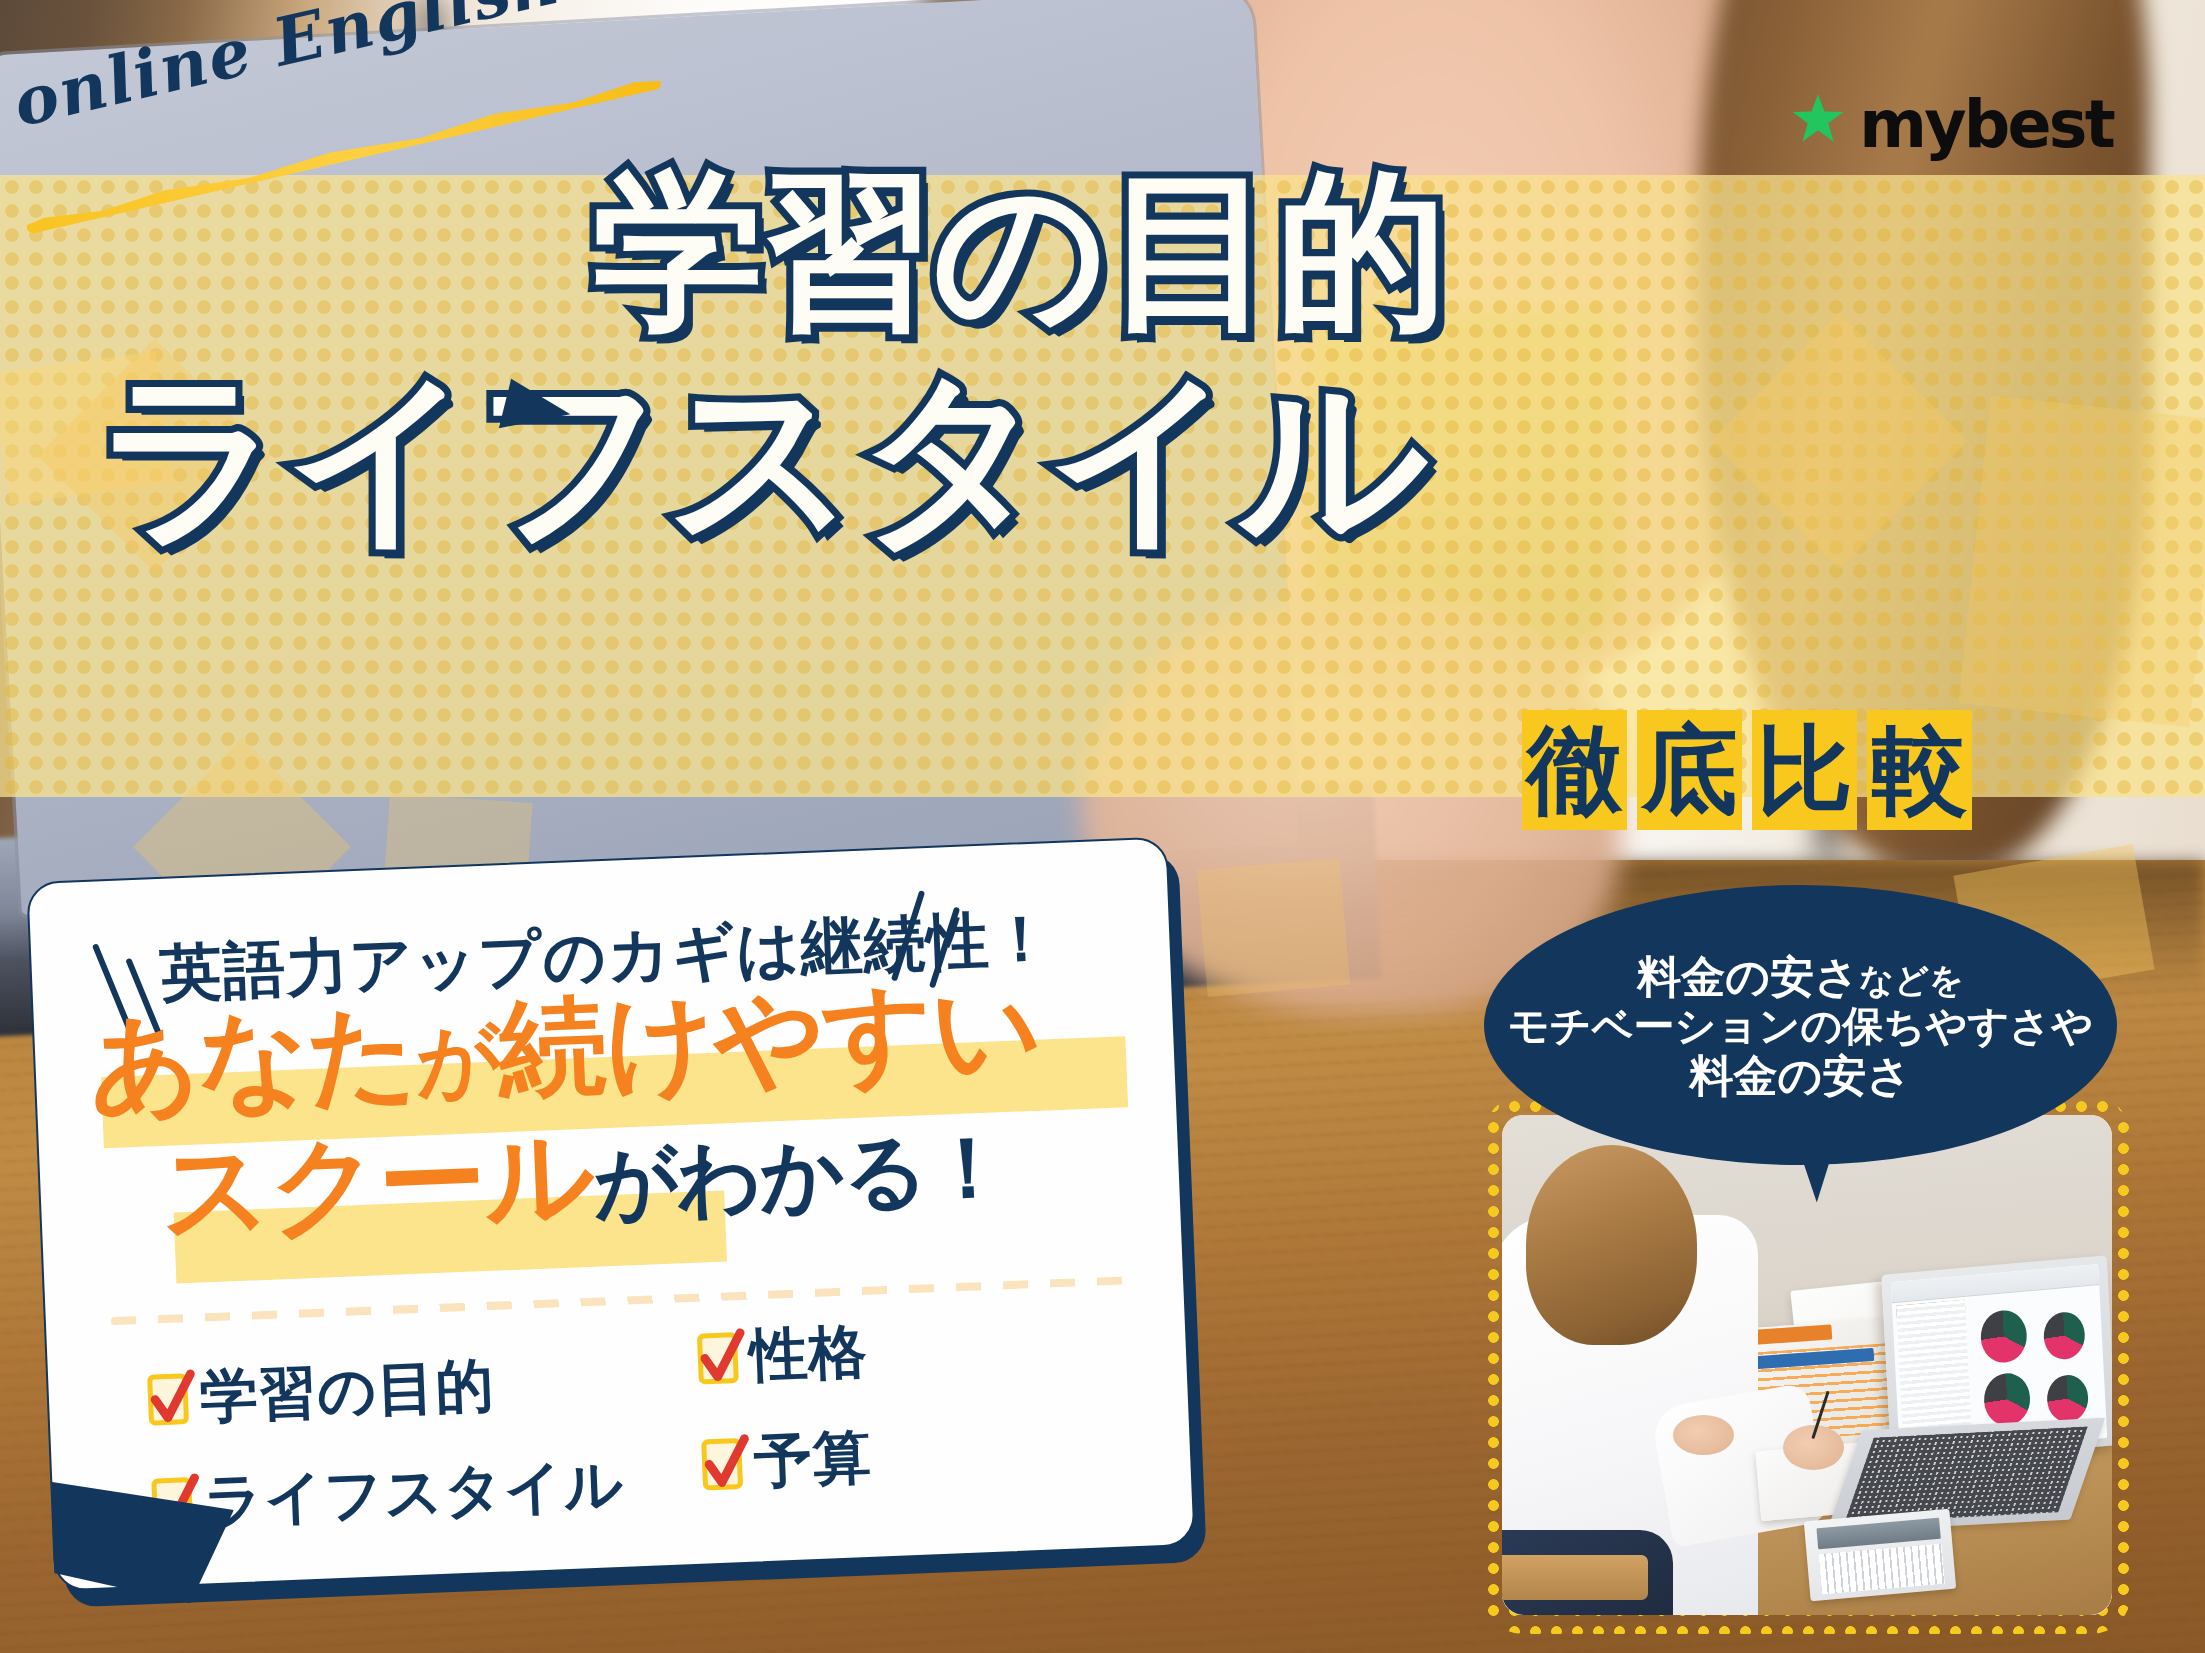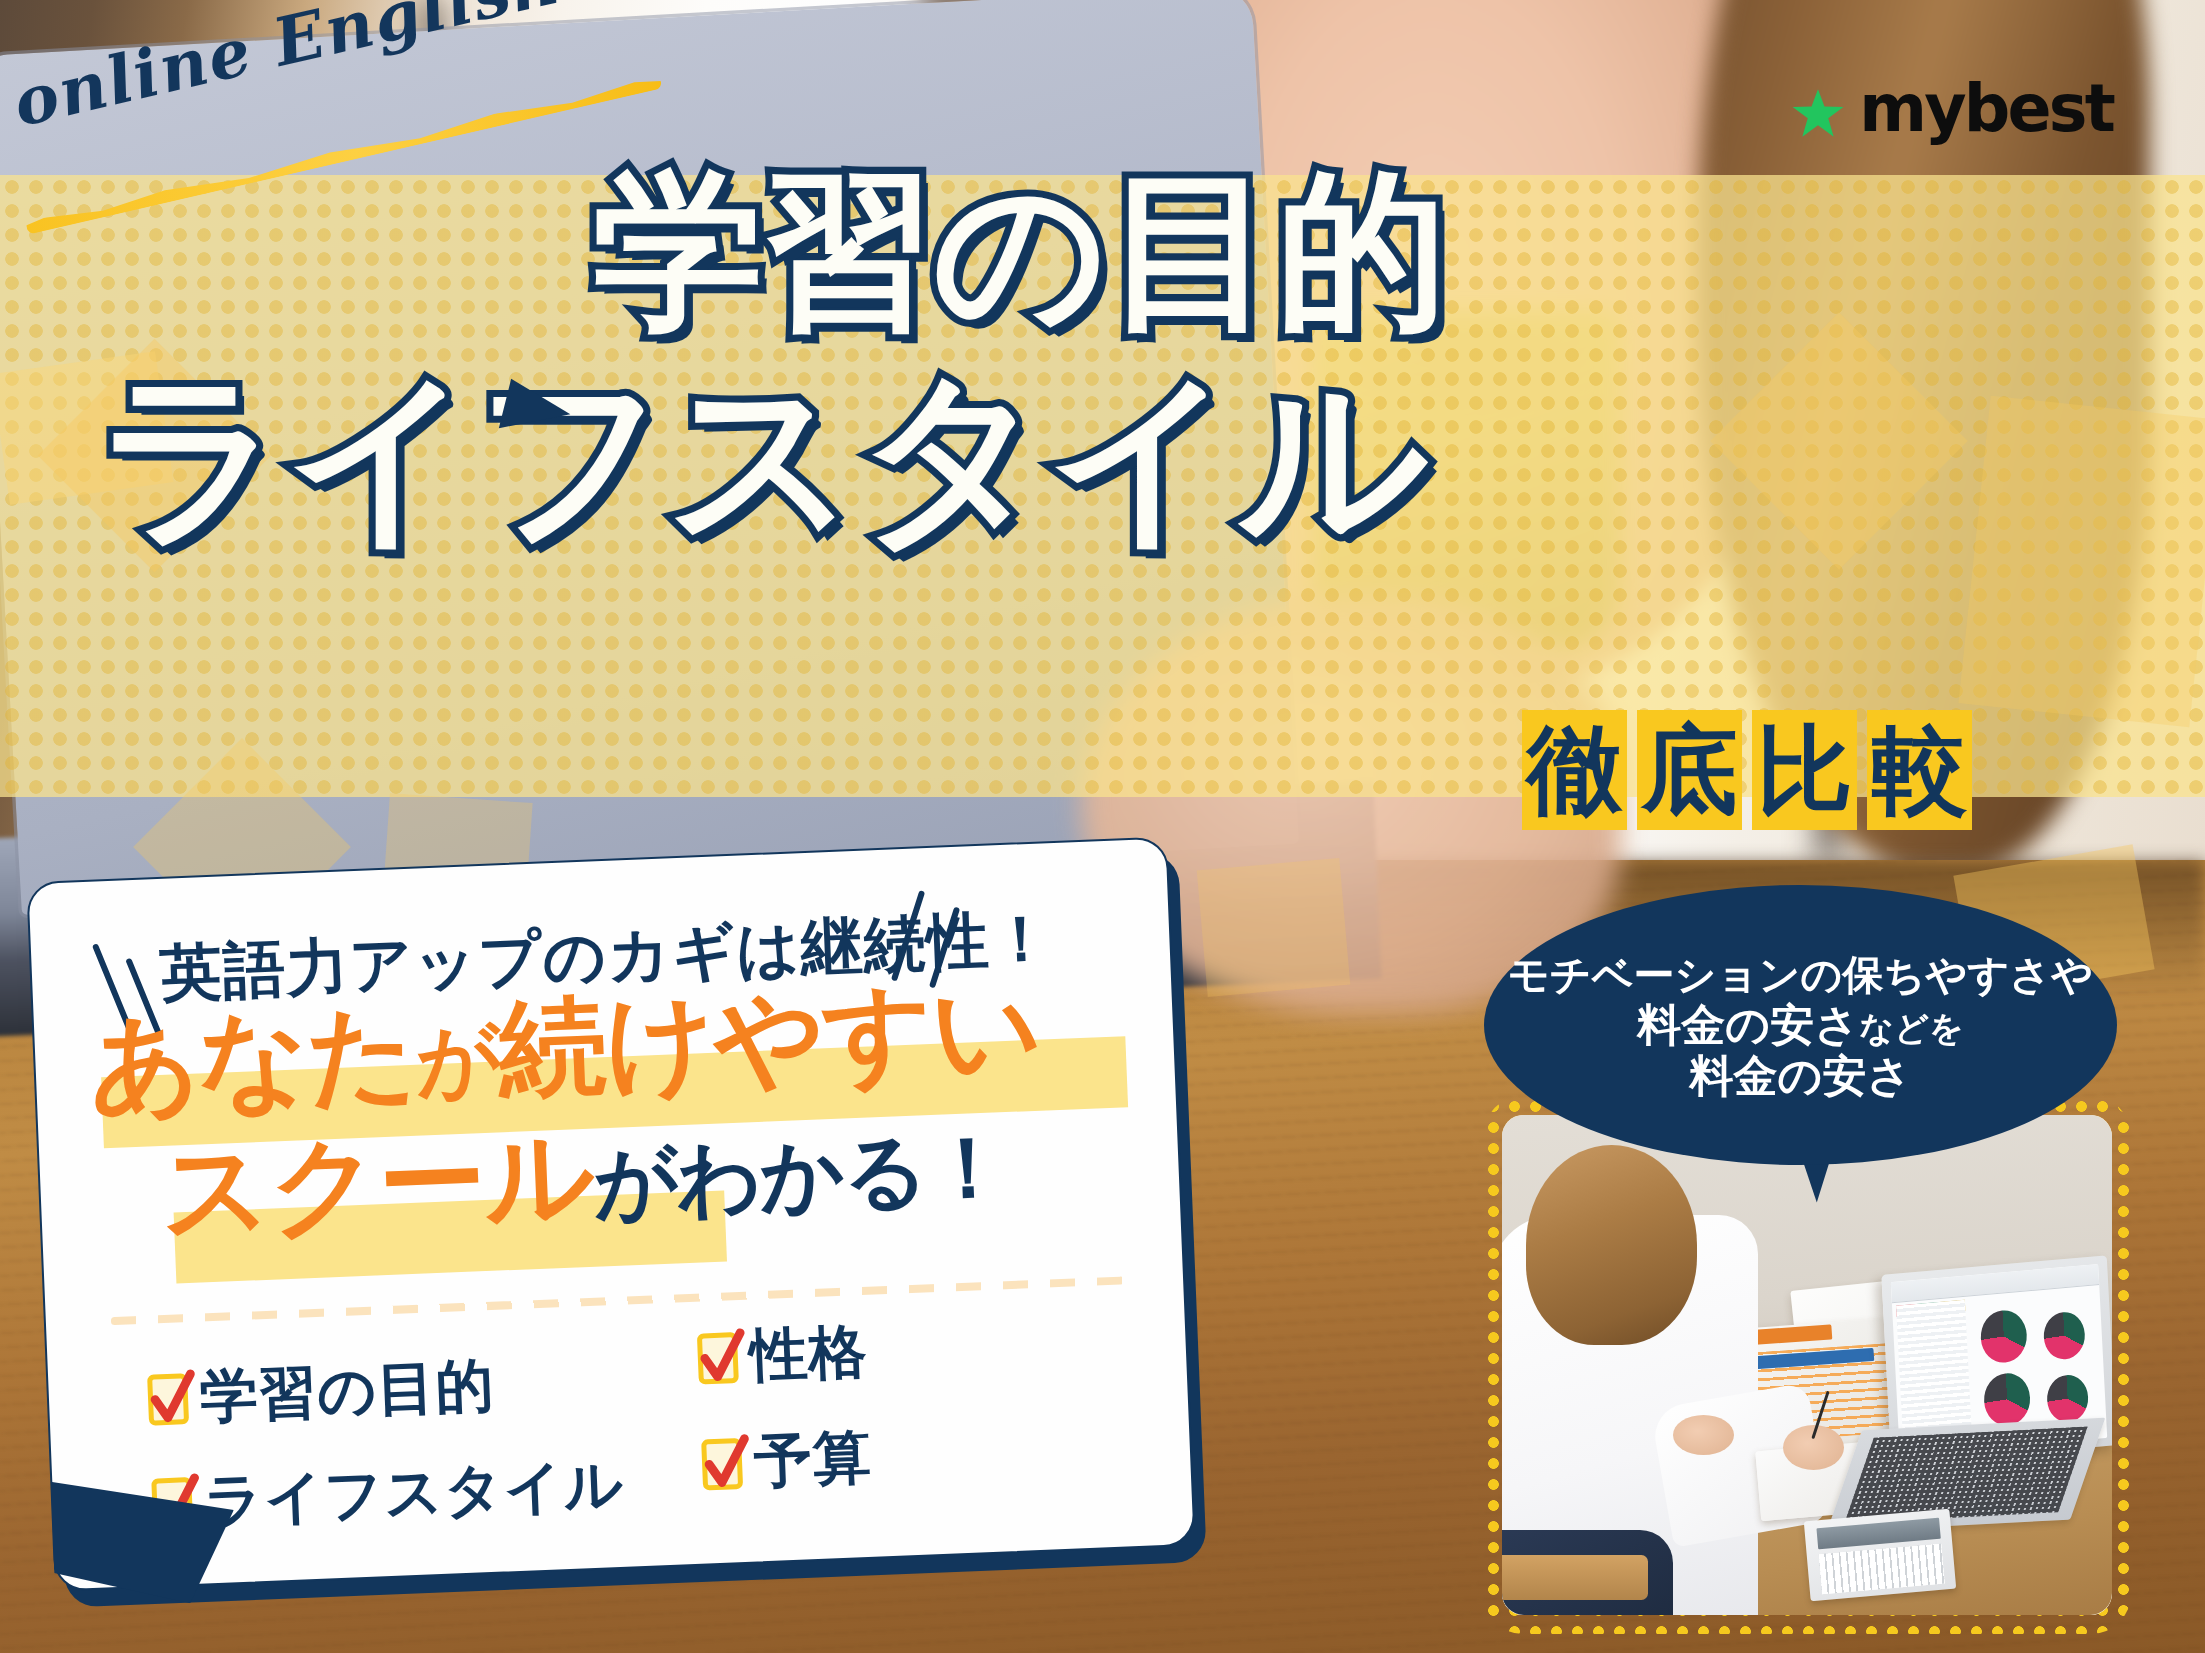--- a/index.html
+++ b/index.html
@@ -106,21 +106,21 @@
   .shp.d1 { left:72px; top:198px; width:165px; height:165px; transform:rotate(45deg); }
   .shp.d2 { left:165px; top:595px; width:154px; height:154px; transform:rotate(45deg); background:rgba(247,201,96,.34); }
   .shp.s1 { left:0px;  top:187px; width:165px; height:132px; transform:rotate(-8deg); background:rgba(250,215,120,.45); }
   .shp.d3 { left:1748px; top:175px; width:182px; height:182px; transform:rotate(45deg); background:rgba(247,201,96,.36); }
   .shp.s2 { left:1974px; top:232px; width:232px; height:309px; transform:rotate(6deg); background:rgba(247,201,96,.32); }
   .shp.s3 { left:1963px; top:684px; width:182px; height:127px; transform:rotate(-10deg); background:rgba(247,201,96,.40); }
   .shp.s4 { left:386px; top:623px; width:143px; height:110px; transform:rotate(4deg); background:rgba(247,201,96,.30); }
   .shp.s5 { left:1202px; top:689px; width:143px; height:127px; transform:rotate(-5deg); background:rgba(247,201,96,.26); }
 
   
-  .logo { position:absolute; left:1791px; top:76px; display:flex; align-items:flex-end; gap:14.3px; }
+  .logo { position:absolute; left:1791px; top:92px; display:flex; align-items:flex-start; gap:14.3px; }
   .logo .star { width:54px; height:54px; color:#22c55e; display:block; }
   .logo .word {
     font-family:"DejaVu Sans", sans-serif; font-weight:700; font-size:65px;
     letter-spacing:-2.8px; color:#0d0d0d; line-height:1;
   }
 
   
   .script-wrap { position:absolute; left:5.5px; top:66px; width:651px; height:182px; }
   .script-txt {
     position:absolute; left:0; top:0;
@@ -524,21 +524,21 @@
       </div>
       <div class="pc-calc">
         <div class="pc-calc-scr"></div>
         <div class="pc-calc-keys"></div>
       </div>
     </div>
   </div>
 
   <div class="bubble-tail"></div>
   <div class="bubble">
-    <div class="bl b1">モチベーションの保ちやすさや</div>
     <div class="bl b2">
       <span>料金の安さ</span><span class="soft">などを</span>
     </div>
+    <div class="bl b1">モチベーションの保ちやすさや</div>
     <div class="bl b3">料金の安さ</div>
   </div>
 
 </div>
 
 
 </body></html>

